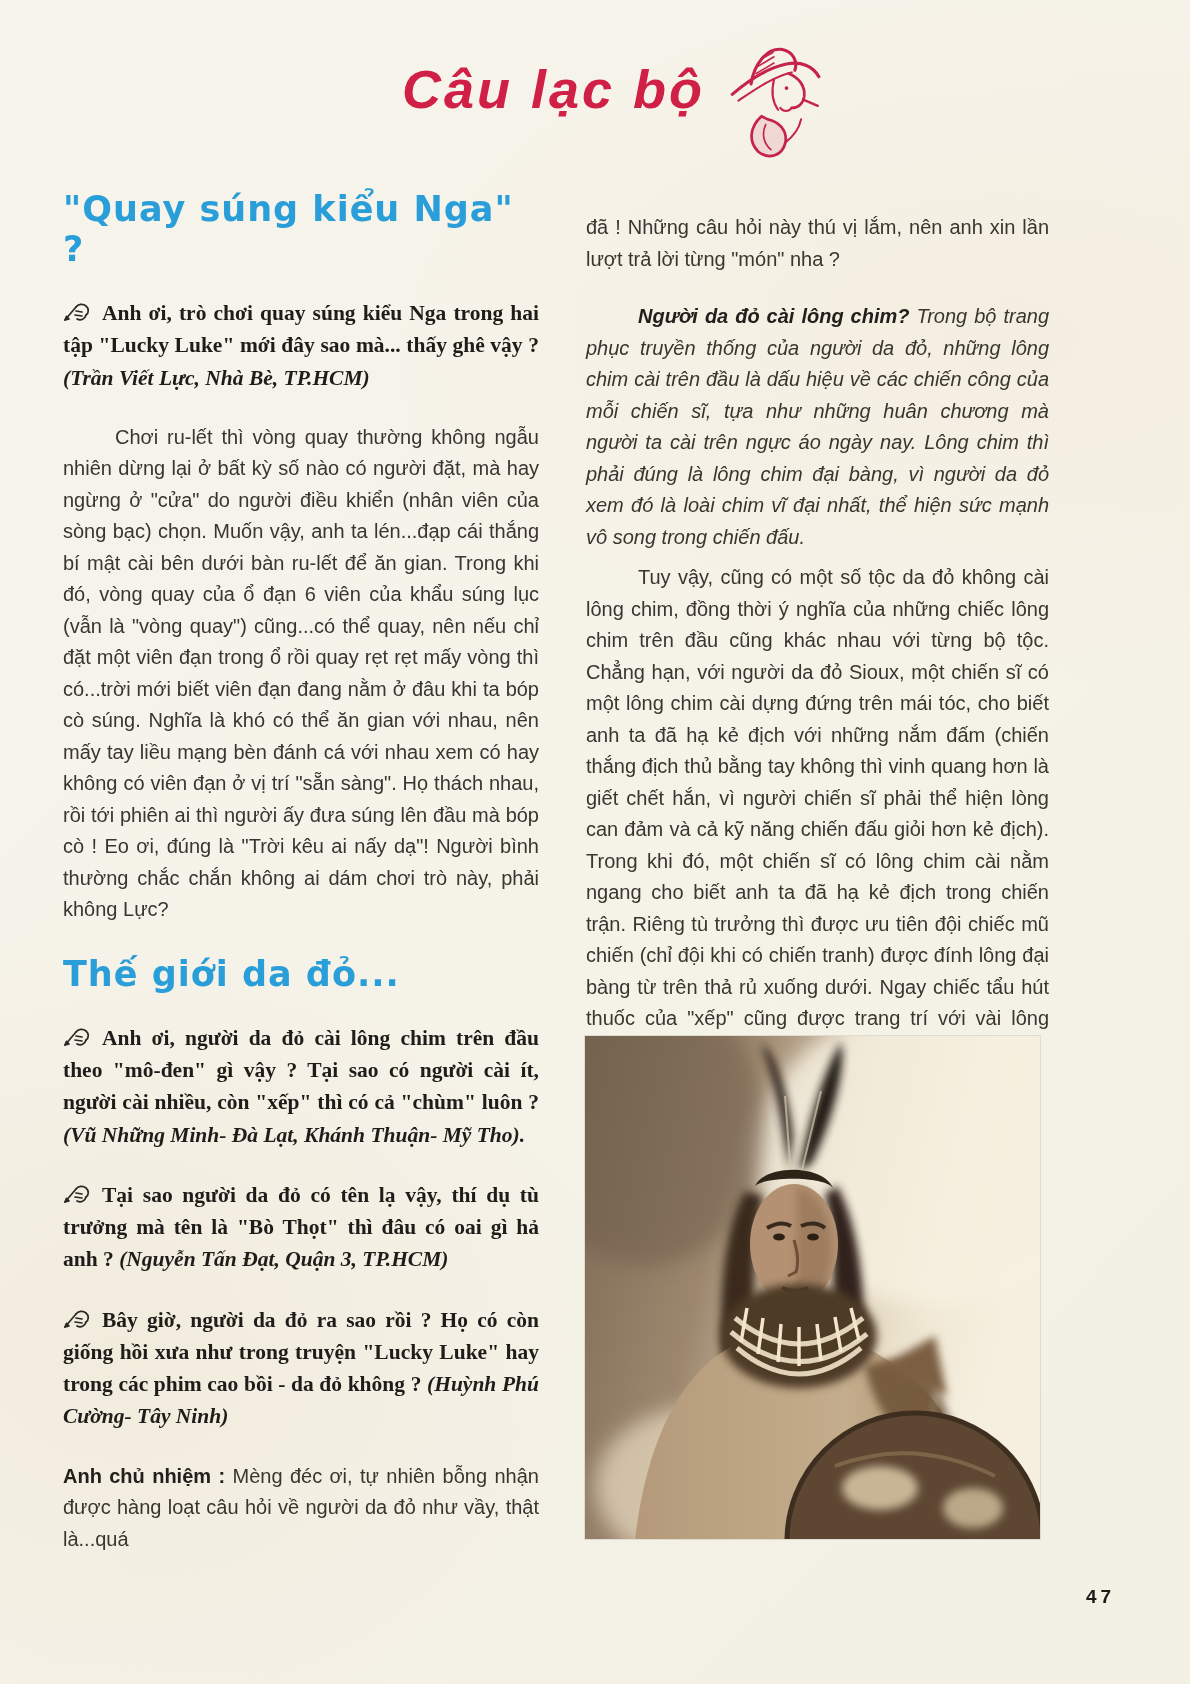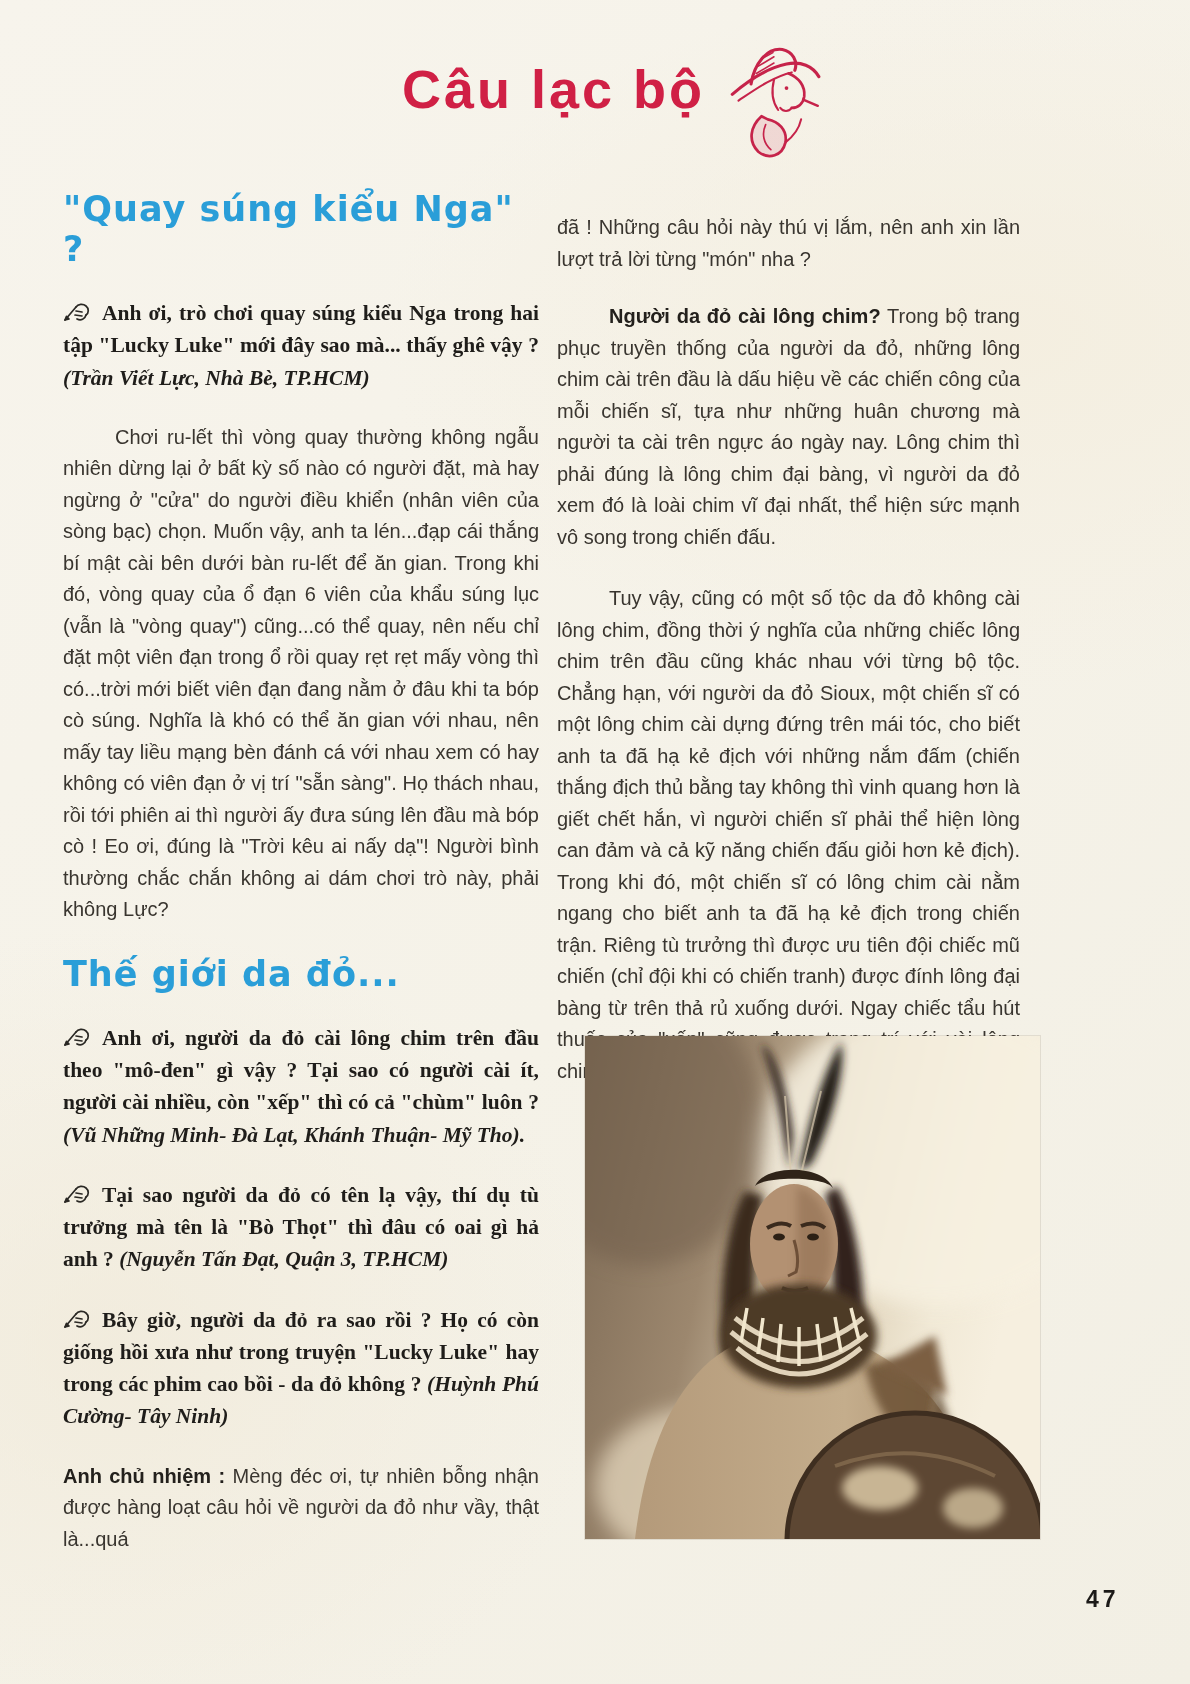--- a/index.html
+++ b/index.html
@@ -11,26 +11,27 @@
       linear-gradient(135deg,#f7f4ec 0%, #f5f2e8 55%, #f2efe4 100%);
     font-family:"Liberation Sans","DejaVu Sans",sans-serif;
     color:#2e2b27; overflow:hidden;
   }
 
   
   .header-title {
     position:absolute; left:402px; top:58px;
     font-size:54px; font-weight:bold; letter-spacing:3px;
     font-family:"Liberation Sans","DejaVu Sans",sans-serif;
+    font-style:italic;
   }
   .cowboy { position:absolute; left:726px; top:38px; width:96px; height:126px; }
 
   
   .col-left  { position:absolute; left:63px;  top:183px; width:476px; }
-  .col-right { position:absolute; left:557px; top:212px; width:463px; }
+  .col-right { position:absolute; left:586px; top:212px; width:463px; }
 
   .h-blue {
     font-size:35px; font-weight:bold; letter-spacing:1px;
     margin:0 0 28px 0; padding-top:6px;
     font-family:"DejaVu Sans","Liberation Sans",sans-serif;
   }
 
   .q {
     font-family:"Liberation Serif","DejaVu Serif",serif;
     font-weight:bold; font-size:21.5px; line-height:1.5;
@@ -43,21 +44,21 @@
     font-size:20px; line-height:1.575; text-align:justify;
     margin:0 0 22px 0; color:#39352f;
   }
   .a .label { font-weight:bold; color:#23201c; }
   .indent { text-indent:52px; }
 
   .photo { position:absolute; left:585px; top:1036px; width:455px; height:503px;
            box-shadow:0 0 0 1px rgba(120,100,80,.15); }
   .photo svg { display:block; width:100%; height:100%; }
 
-  .pagenum { position:absolute; left:1086px; top:1586px; font-size:23px;
+  .pagenum { position:absolute; left:1086px; top:1586px; font-size:19px;
              font-weight:bold; letter-spacing:4px; color:#1c1a18; }
 </style>
 </head>
 <body>
 
 <div class="page">
 
   <div class="header-title" style="color:#d02045;">Câu lạc bộ</div>
 
   <div class="cowboy">
@@ -136,21 +137,21 @@
 
     <p class="a">
       <span class="label">Anh chủ nhiệm :</span>
       <span>Mèng đéc ơi, tự nhiên bỗng nhận được hàng loạt câu hỏi về người da đỏ như vầy, thật là...quá</span>
     </p>
   </div>
 
   <div class="col-right">
     <p class="a" style="margin-bottom:26px;">đã ! Những câu hỏi này thú vị lắm, nên anh xin lần lượt trả lời từng "món" nha ?</p>
 
-    <p class="a indent" style="margin-bottom:30px;">
+    <p class="a indent" style="margin-bottom:9px;font-style:italic;">
       <span class="label">Người da đỏ cài lông chim?</span><span> Trong bộ trang phục truyền thống của người da đỏ, những lông chim cài trên đầu là dấu hiệu về các chiến công của mỗi chiến sĩ, tựa như những huân chương mà người ta cài trên ngực áo ngày nay. Lông chim thì phải đúng là lông chim đại bàng, vì người da đỏ xem đó là loài chim vĩ đại nhất, thể hiện sức mạnh vô song trong chiến đấu.</span>
     </p>
 
     <p class="a indent">Tuy vậy, cũng có một số tộc da đỏ không cài lông chim, đồng thời ý nghĩa của những chiếc lông chim trên đầu cũng khác nhau với từng bộ tộc. Chẳng hạn, với người da đỏ Sioux, một chiến sĩ có một lông chim cài dựng đứng trên mái tóc, cho biết anh ta đã hạ kẻ địch với những nắm đấm (chiến thắng địch thủ bằng tay không thì vinh quang hơn là giết chết hắn, vì người chiến sĩ phải thể hiện lòng can đảm và cả kỹ năng chiến đấu giỏi hơn kẻ địch). Trong khi đó, một chiến sĩ có lông chim cài nằm ngang cho biết anh ta đã hạ kẻ địch trong chiến trận. Riêng tù trưởng thì được ưu tiên đội chiếc mũ chiến (chỉ đội khi có chiến tranh) được đính lông đại bàng từ trên thả rủ xuống dưới. Ngay chiếc tẩu hút thuốc của "xếp" cũng được trang trí với vài lông chim nữa, các bạn thấy chứ ?</p>
   </div>
 
   <div class="photo">
     <svg viewBox="0 0 455 503" preserveAspectRatio="none">
       <defs>
         <linearGradient id="bgg" x1="0" y1="0" x2="1" y2="0.25">

